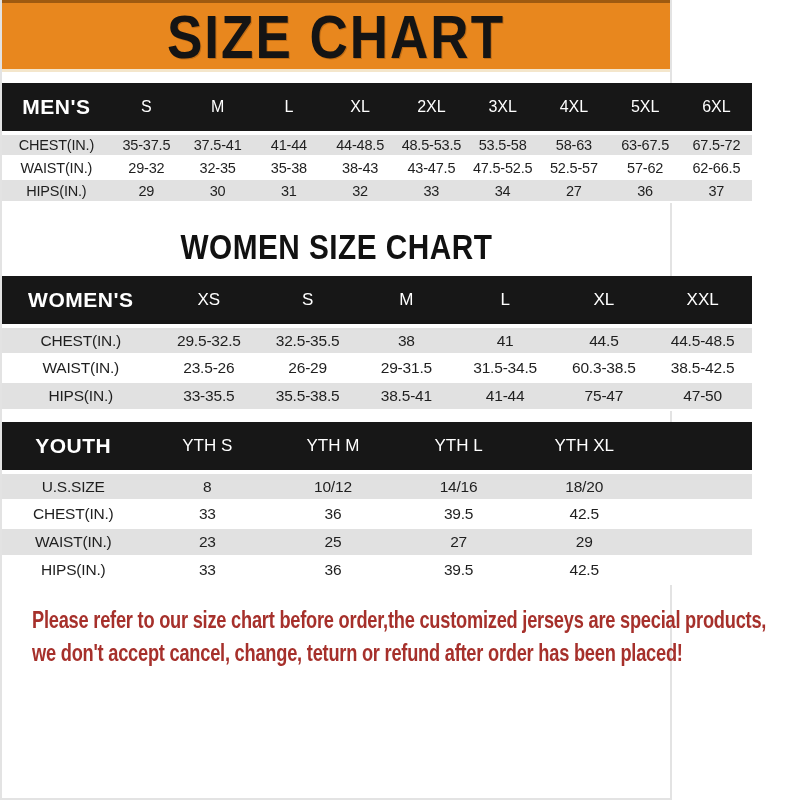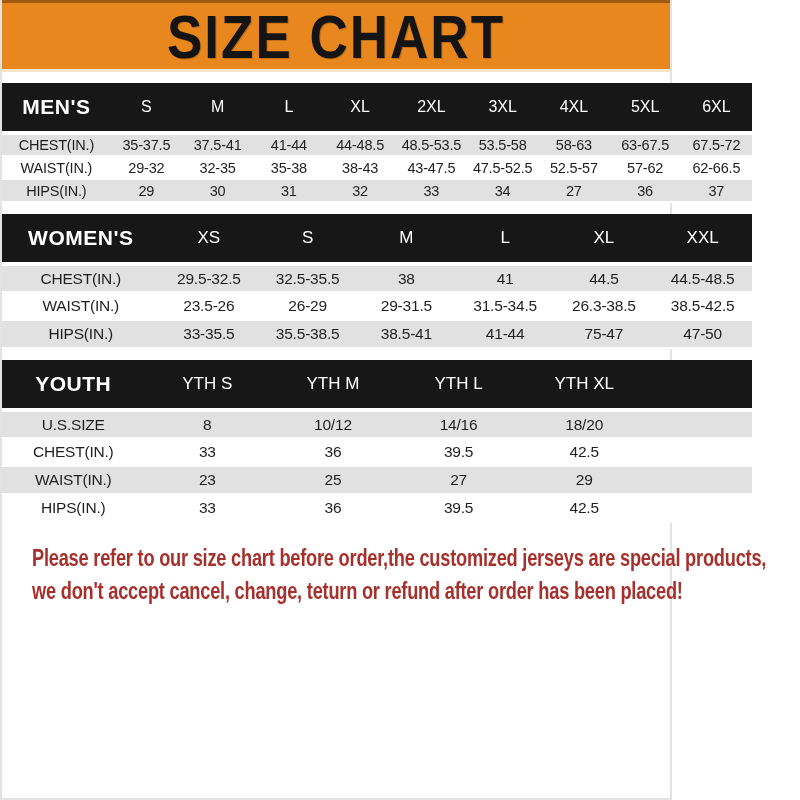--- a/index.html
+++ b/index.html
@@ -157,20 +157,21 @@
             <td>34</td>
             <td>27</td>
             <td>36</td>
             <td>37</td>
           </tr>
         </tbody>
       </table>
   </section>
 
   <section class="chart-section women-section">
+    <h2 class="section-title"><span class="stretch">WOMEN SIZE CHART</span></h2>
     <table class="size-table women-table">
         <thead>
           <tr>
             <th>WOMEN'S</th>
             <th>XS</th>
             <th>S</th>
             <th>M</th>
             <th>L</th>
             <th>XL</th>
             <th>XXL</th>
@@ -185,21 +186,21 @@
             <td>41</td>
             <td>44.5</td>
             <td>44.5-48.5</td>
           </tr>
           <tr>
             <td>WAIST(IN.)</td>
             <td>23.5-26</td>
             <td>26-29</td>
             <td>29-31.5</td>
             <td>31.5-34.5</td>
-            <td>26.3-38.5</td>
+            <td>60.3-38.5</td>
             <td>38.5-42.5</td>
           </tr>
           <tr>
             <td>HIPS(IN.)</td>
             <td>33-35.5</td>
             <td>35.5-38.5</td>
             <td>38.5-41</td>
             <td>41-44</td>
             <td>75-47</td>
             <td>47-50</td>

